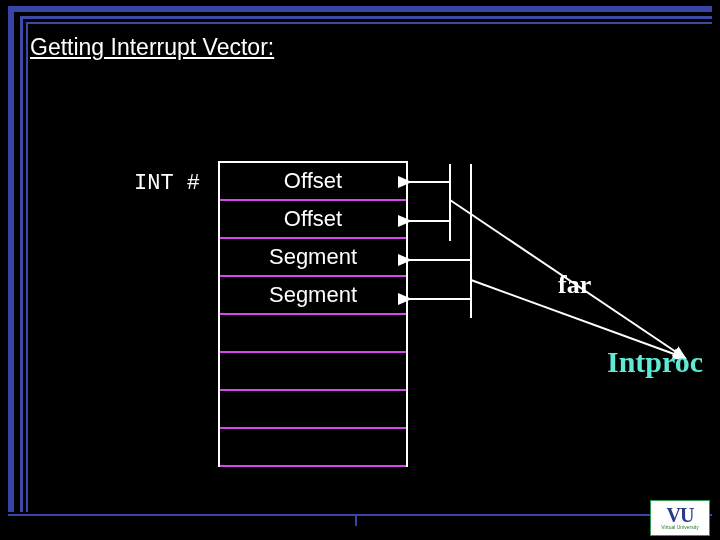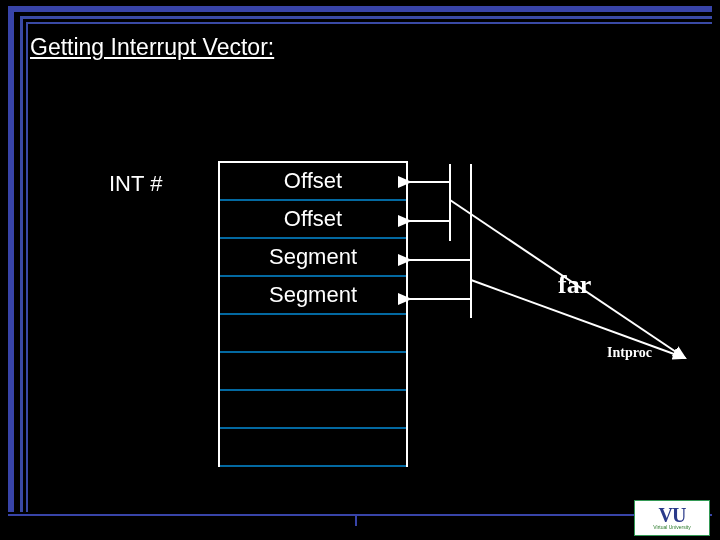--- a/index.html
+++ b/index.html
@@ -63,58 +63,58 @@
     position: absolute;
     top: 34px;
     left: 30px;
     font-size: 23px;
     color: #fff;
     text-decoration: underline;
   }
   .int-label {
     position: absolute;
     top: 171px;
-    left: 109px;
-    color: #fff;
-    font-family: Liberation Sans, sans-serif;
+    left: 134px;
+    color: #fff;
+    font-family: Liberation Mono, monospace;
     font-size: 22px;
   }
   .table {
     position: absolute;
     top: 161px;
     left: 218px;
     width: 190px;
     border: 2px solid #fff;
     border-bottom: none;
   }
   .cell {
     height: 38px;
-    border-bottom: 2px solid #0369a1;
+    border-bottom: 2px solid #d946ef;
     color: #fff;
     font-size: 22px;
     text-align: center;
     line-height: 36px;
   }
   .far-label {
     position: absolute;
     top: 270px;
     left: 558px;
     color: #fff;
     font-family: "Times New Roman", serif;
     font-weight: bold;
     font-size: 26px;
   }
   .intproc-label {
     position: absolute;
     top: 345px;
     left: 607px;
-    color: #ffffff;
+    color: #5eead4;
     font-family: "Times New Roman", serif;
     font-weight: bold;
-    font-size: 14px;
+    font-size: 30px;
   }
   .bottom-line {
     position: absolute;
     bottom: 24px;
     left: 8px;
     right: 8px;
     height: 2px;
     background: #3844a8;
   }
   .bottom-tick {
@@ -122,21 +122,21 @@
     bottom: 14px;
     left: 355px;
     width: 2px;
     height: 10px;
     background: #3844a8;
   }
   .logo {
     position: absolute;
     right: 10px;
     bottom: 4px;
-    width: 76px;
+    width: 60px;
     height: 36px;
     background: #fff;
     border: 1px solid #395;
     display: flex;
     flex-direction: column;
     align-items: center;
     justify-content: center;
   }
   .logo .big {
     color: #2a3a8a;

